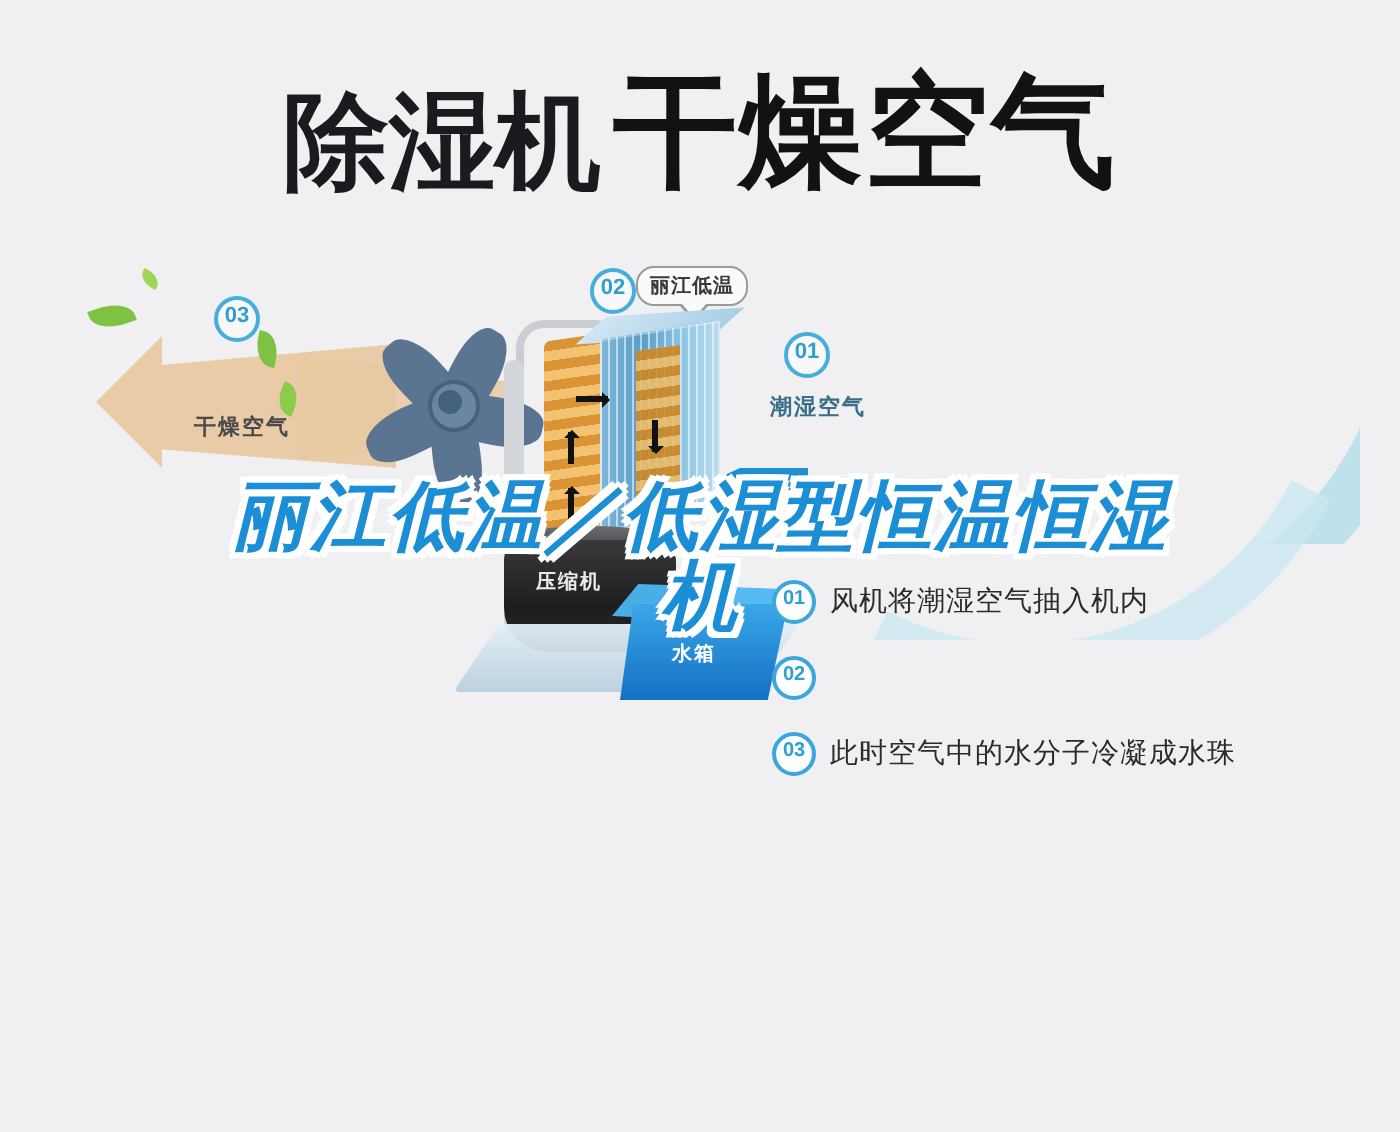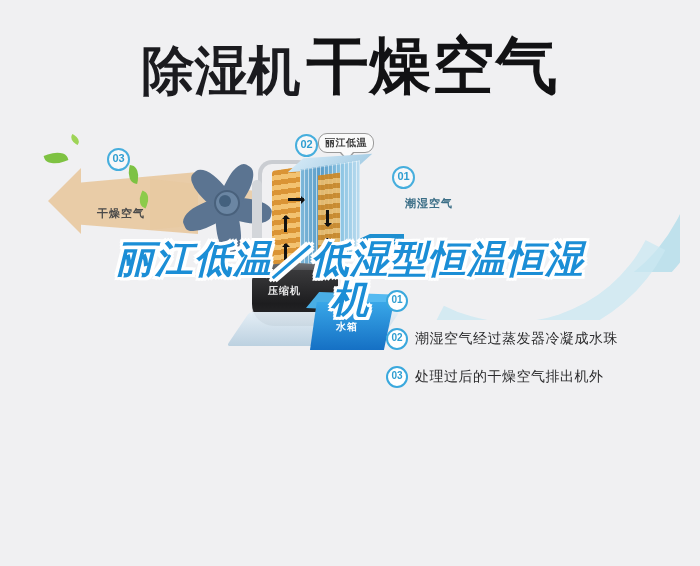--- a/index.html
+++ b/index.html
@@ -100,21 +100,21 @@
     border-top:7px solid #fafafa;
   }
   .bubble:before{
     content:"";position:absolute;left:21px;bottom:-9px;
     width:0;height:0;border-left:7px solid transparent;border-right:7px solid transparent;
     border-top:8px solid #9a9a9a;
   }
 
   
   .humid-label{
-    position:absolute;left:405px;top:76px;font-size:11px;color:#3b6e87;
+    position:absolute;left:385px;top:76px;font-size:11px;color:#3b6e87;
     font-weight:bold;letter-spacing:1px;
   }
 
   
   .fan{position:absolute;left:178px;top:36px;width:100px;height:92px;}
   .blade{
     position:absolute;left:42px;top:38px;width:52px;height:24px;
     background:#5b7491;border-radius:60% 40% 50% 50%;
     transform-origin:6px 12px;
   }
@@ -315,28 +315,28 @@
     <div class="comp-label">压缩机</div>
 
     <div class="base"></div>
     <div class="tank-top"></div>
     <div class="tank"></div>
     <div class="tank-label">水箱</div>
 
     <div class="legend">
       <div class="legend-row">
         <div class="legend-badge">01</div>
+        <div class="legend-text">风机将潮湿空气抽入机内</div>
       </div>
       <div class="legend-row">
         <div class="legend-badge">02</div>
-        <div class="legend-text">潮湿空气经过蒸发器冷凝成水珠</div>
       </div>
       <div class="legend-row">
         <div class="legend-badge">03</div>
-        <div class="legend-text">处理过后的干燥空气排出机外</div>
+        <div class="legend-text">此时空气中的水分子冷凝成水珠</div>
       </div>
     </div>
 
   </div>
 
   <div class="watermark">丽江低温／低湿型恒温恒湿机</div>
 
   <div class="desc">
   </div>
 

